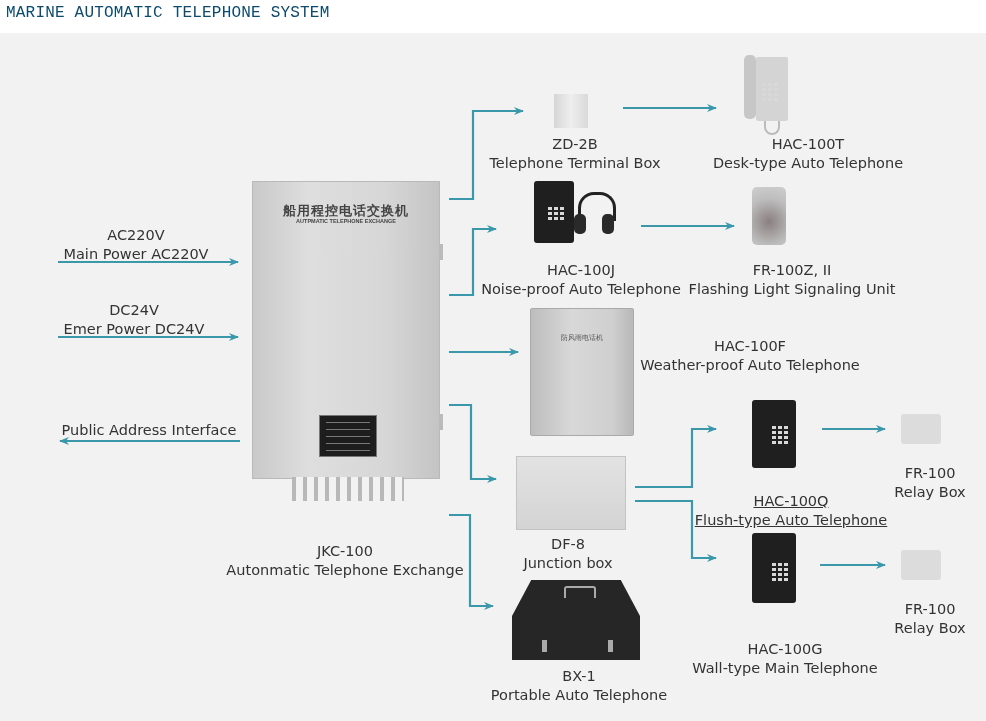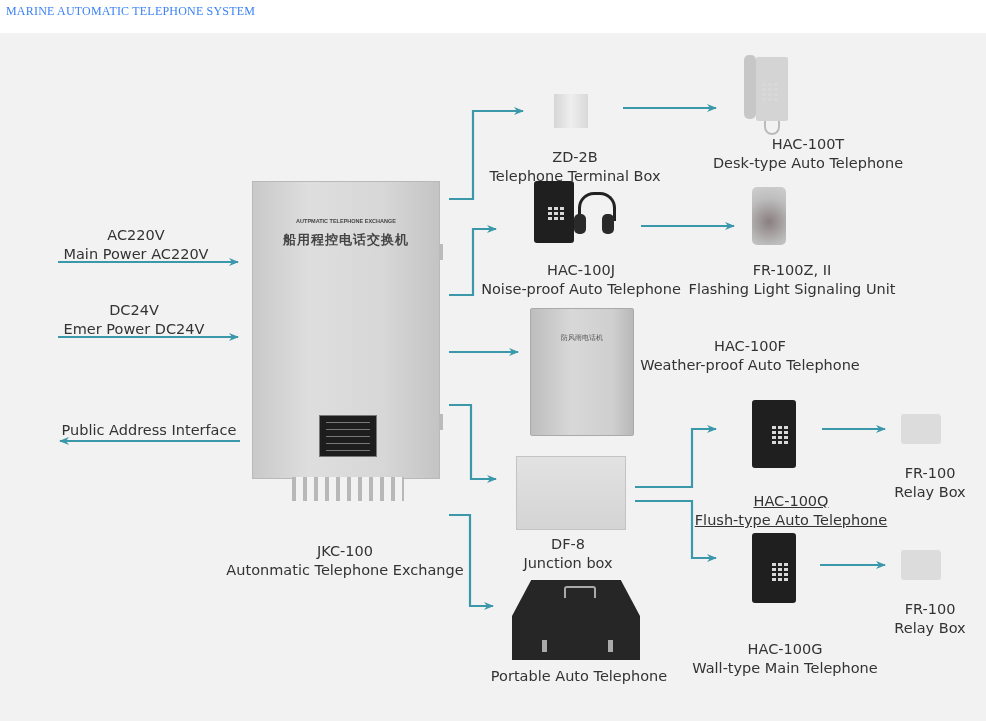--- a/index.html
+++ b/index.html
@@ -1,25 +1,25 @@
 <!DOCTYPE html>
 <html><head>
 <meta charset="utf-8">
 <style>
   html,body{margin:0;padding:0;}
   body{width:986px;height:721px;background:#ffffff;position:relative;overflow:hidden;font-family:"Liberation Sans","DejaVu Sans",sans-serif;}
-  .title{position:absolute;left:6px;top:4px;font-size:12px;color:#3b82f6;letter-spacing:0.2px;font-family:Liberation Serif, serif;}
+  .title{position:absolute;left:6px;top:4px;font-size:16px;color:#0c4a6e;letter-spacing:0.2px;font-family:Liberation Mono, monospace;}
   .panel{position:absolute;left:0;top:33px;width:986px;height:688px;background:#f3f2f2;}
   .lbl{position:absolute;text-align:center;color:#333;font-size:14.5px;line-height:19px;font-family:"DejaVu Sans",sans-serif;white-space:nowrap;transform:translateX(-50%);}
   .lbl div{white-space:nowrap;}
   svg.wires{position:absolute;left:0;top:0;width:986px;height:721px;}
   .dev{position:absolute;}
   
   .cab{left:252px;top:181px;width:186px;height:296px;background:linear-gradient(90deg,#c9c9c9,#dedede 30%,#d7d7d7 70%,#c4c4c4);border:1px solid #b9b9b9;}
-  .cab .cn{position:absolute;top:20px;width:100%;text-align:center;font-size:13px;font-weight:bold;color:#444;letter-spacing:1px;margin-top:29px;}
+  .cab .cn{position:absolute;top:20px;width:100%;text-align:center;font-size:13px;font-weight:bold;color:#444;letter-spacing:1px;}
   .cab .en{position:absolute;top:36px;width:100%;text-align:center;font-size:5.5px;font-weight:bold;color:#444;}
   .cab .plate{position:absolute;left:66px;top:233px;width:56px;height:40px;background:#1d1d1d;border:1px solid #777;}
   .cab .plate i{display:block;height:1px;background:#777;margin:6px 6px 0 6px;}
   .cab .hinge{position:absolute;right:-4px;width:4px;height:16px;background:#bbb;}
   .grille{left:292px;top:477px;width:112px;height:24px;background:repeating-linear-gradient(90deg,#b8b8b8 0 4px,#f3f2f2 4px 11px);}
   .zd{left:554px;top:94px;width:34px;height:34px;background:linear-gradient(90deg,#d6d6d6,#eeeeee,#d9d9d9);}
   .desk{left:744px;top:55px;width:46px;height:80px;}
   .phone{background:#1f1f1f;border-radius:3px;}
   .keys{position:absolute;display:grid;grid-template-columns:repeat(3,4px);gap:2px;}
   .keys i{display:block;width:4px;height:3px;background:#d8d8d8;}
@@ -176,21 +176,21 @@
   <div>DC24V</div>
   <div>Emer Power DC24V</div>
 </div>
 <div class="lbl" style="left:149px;top:421px;">
   <div>Public Address Interface</div>
 </div>
 <div class="lbl" style="left:345px;top:542px;">
   <div>JKC-100</div>
   <div>Autonmatic Telephone Exchange</div>
 </div>
-<div class="lbl" style="left:575px;top:148px;">
+<div class="lbl" style="left:575px;top:135px;">
   <div>ZD-2B</div>
   <div>Telephone Terminal Box</div>
 </div>
 <div class="lbl" style="left:784px;top:135px;margin-left:24px;">
   <div>HAC-100T</div>
   <div>Desk-type Auto Telephone</div>
 </div>
 <div class="lbl" style="left:581px;top:261px;">
   <div>HAC-100J</div>
   <div>Noise-proof Auto Telephone</div>
@@ -217,14 +217,15 @@
 </div>
 <div class="lbl" style="left:785px;top:640px;">
   <div>HAC-100G</div>
   <div>Wall-type Main Telephone</div>
 </div>
 <div class="lbl" style="left:930px;top:600px;">
   <div>FR-100</div>
   <div>Relay Box</div>
 </div>
 <div class="lbl" style="left:579px;top:667px;">
+  <div>BX-1</div>
   <div>Portable Auto Telephone</div>
 </div>
 
 </body></html>

